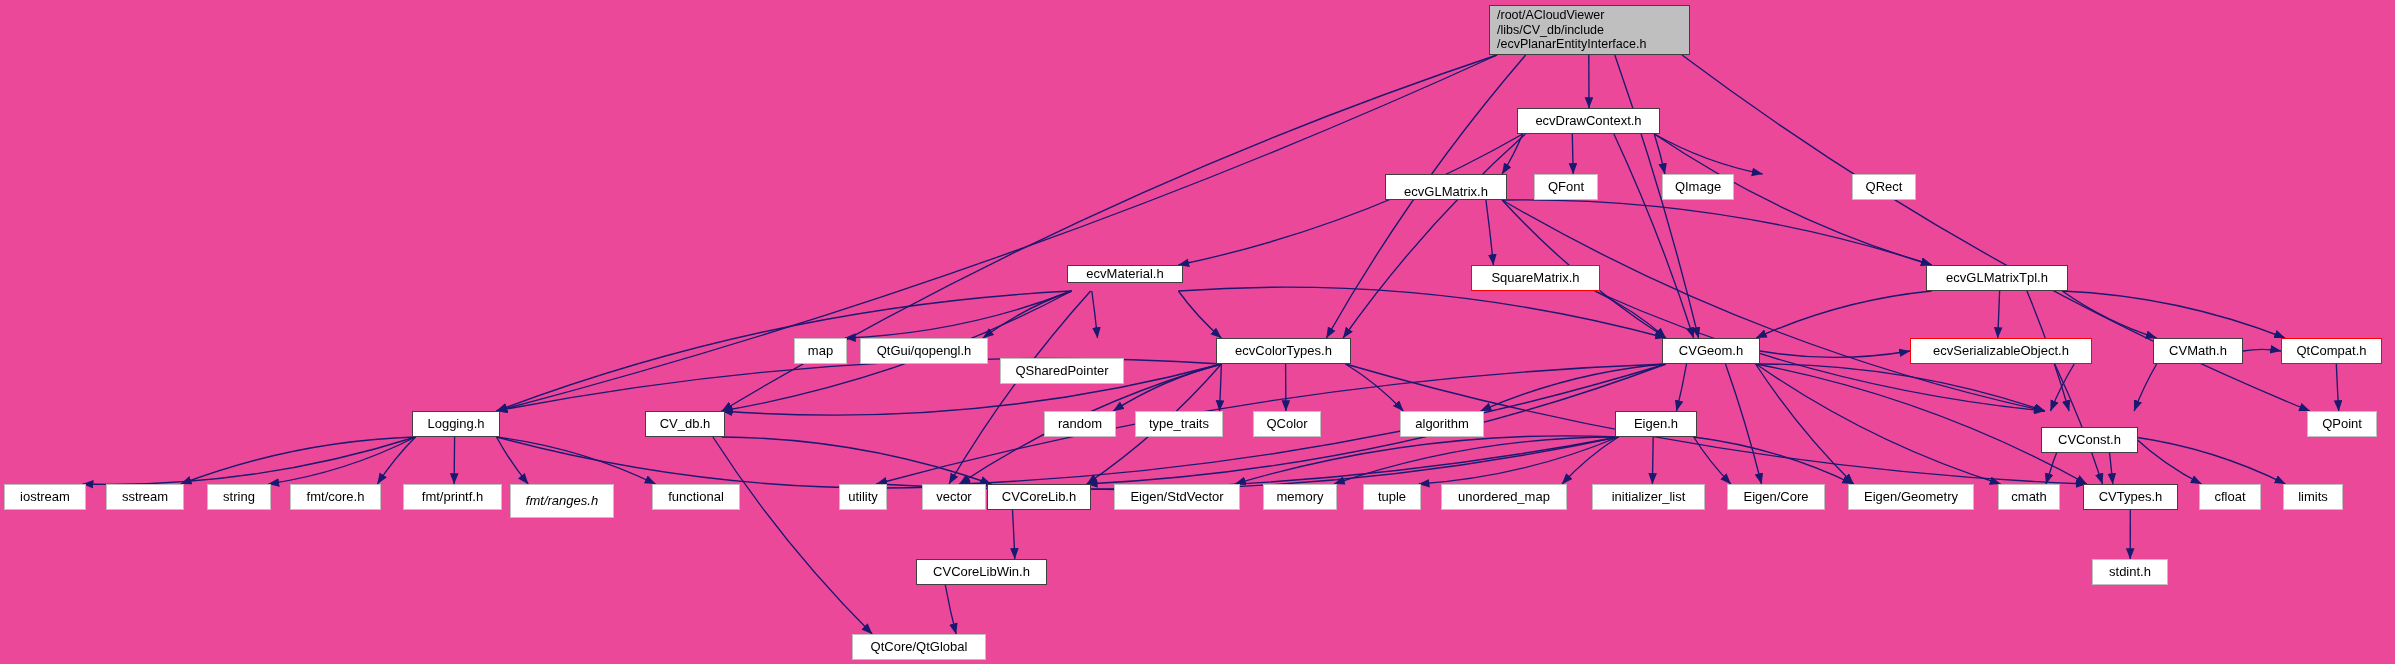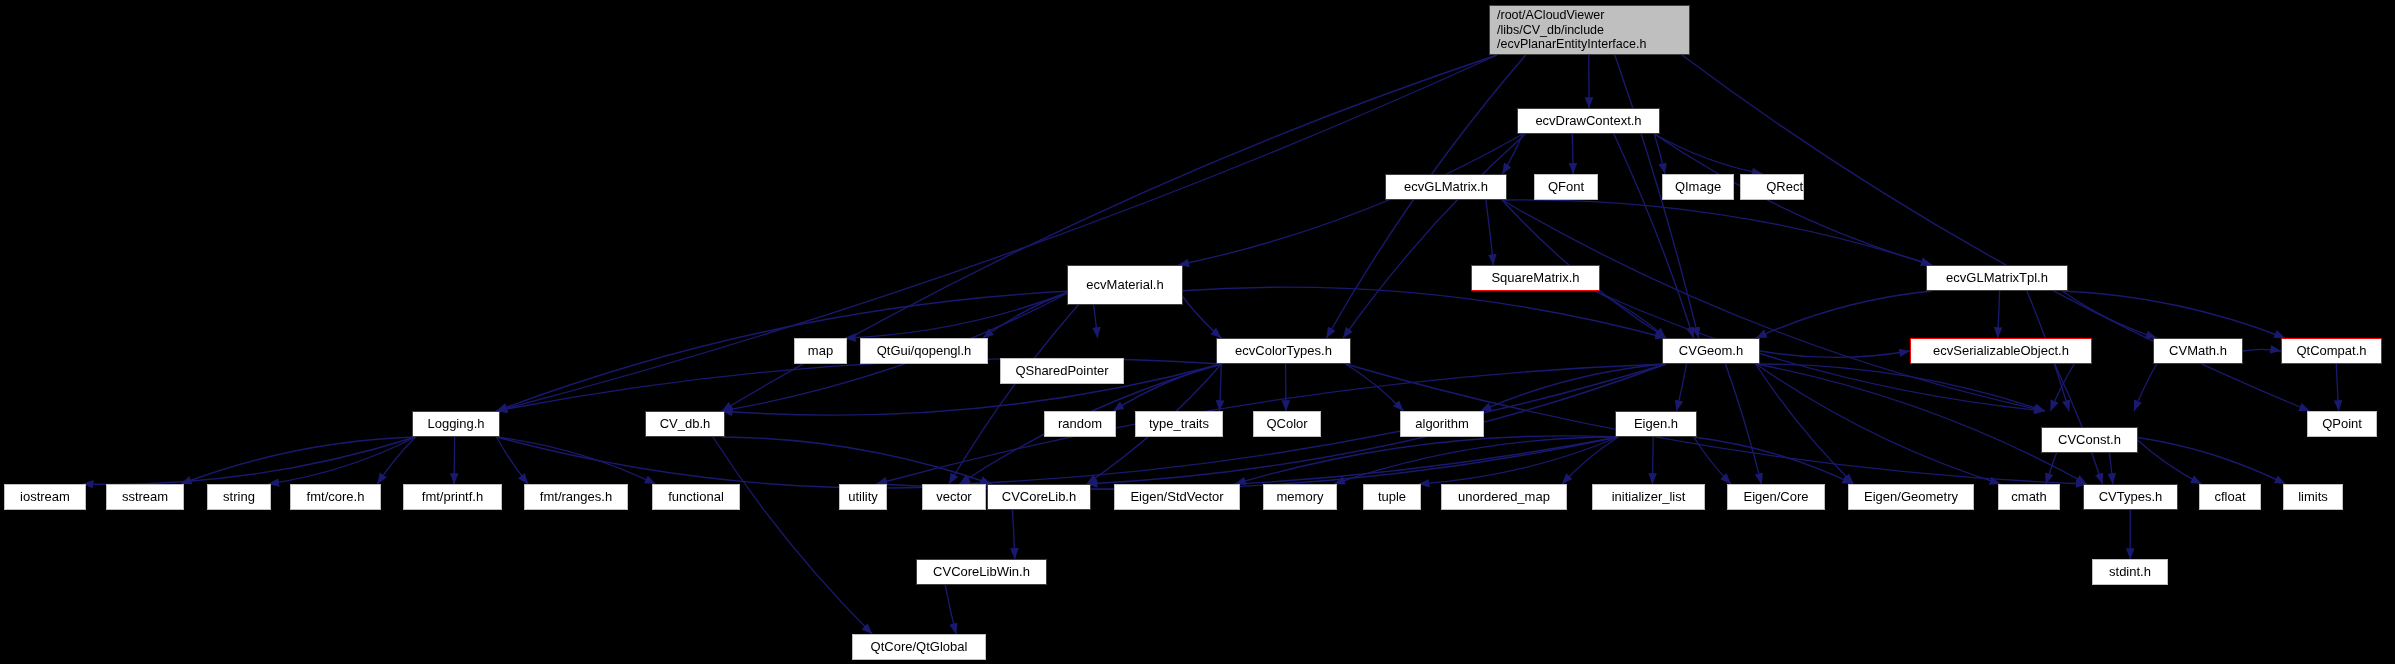--- a/index.html
+++ b/index.html
@@ -5,21 +5,21 @@
 <style>
   html, body {
     margin: 0;
     padding: 0;
     background: #ffffff;
   }
   #graph-root {
     position: relative;
     width: 2395px;
     height: 664px;
-    background: #000000;
+    background: #ec4899;
     font-family: "Liberation Sans", "DejaVu Sans", sans-serif;
     overflow: hidden;
   }
   #edge-layer {
     position: absolute;
     left: 0;
     top: 0;
     width: 2395px;
     height: 664px;
     pointer-events: none;
@@ -156,25 +156,25 @@
         <path d="M2130.3,510.0 Q2130.2,534.5 2130.2,559.0" fill="none" stroke="#191970" stroke-width="1.35" marker-end="url(#arrowhead)"></path>
         <path d="M1012.5,510.0 Q1013.9,534.5 1014.8,559.0" fill="none" stroke="#191970" stroke-width="1.35" marker-end="url(#arrowhead)"></path>
         <path d="M945.3,585.0 Q949.8,609.7 956.1,634.0" fill="none" stroke="#191970" stroke-width="1.35" marker-end="url(#arrowhead)"></path>
       </g>
   </svg>
   <div id="node-layer">
       <div class="gnode root" style="left: 1489px; top: 5px; width: 201px; height: 50px; font-size: 12.5px;"><span class="lbl">/root/ACloudViewer
 /libs/CV_db/include
 /ecvPlanarEntityInterface.h</span></div>
       <div class="gnode hdr" style="left: 1517px; top: 108px; width: 143px; height: 26px;"><span class="lbl">ecvDrawContext.h</span></div>
-      <div class="gnode hdr" style="left: 1385px; top: 174px; width: 122px; height: 26px;"><span class="lbl">ecvGLMatrix.h</span></div>
+      <div class="gnode hdr" style="left: 1385px; top: 174px; width: 122px; height: 26px; align-items: flex-end;"><span class="lbl">ecvGLMatrix.h</span></div>
       <div class="gnode" style="left: 1534px; top: 174px; width: 64px; height: 26px;"><span class="lbl">QFont</span></div>
       <div class="gnode" style="left: 1662px; top: 174px; width: 72px; height: 26px; text-align: center;"><span class="lbl">QImage</span></div>
-      <div class="gnode" style="left: 1740px; top: 174px; width: 64px; height: 26px; justify-content: flex-end;"><span class="lbl">QRect</span></div>
-      <div class="gnode hdr" style="left: 1067px; top: 265px; width: 116px; height: 40px;"><span class="lbl">ecvMaterial.h</span></div>
+      <div class="gnode" style="left: 1852px; top: 174px; width: 64px; height: 26px;"><span class="lbl">QRect</span></div>
+      <div class="gnode hdr" style="left: 1067px; top: 265px; width: 116px; height: 18px;"><span class="lbl">ecvMaterial.h</span></div>
       <div class="gnode red hdr" style="left: 1471px; top: 265px; width: 129px; height: 26px;"><span class="lbl">SquareMatrix.h</span></div>
       <div class="gnode hdr" style="left: 1926px; top: 265px; width: 142px; height: 26px;"><span class="lbl">ecvGLMatrixTpl.h</span></div>
       <div class="gnode" style="left: 794px; top: 338px; width: 53px; height: 26px;"><span class="lbl">map</span></div>
       <div class="gnode" style="left: 860px; top: 338px; width: 128px; height: 26px;"><span class="lbl">QtGui/qopengl.h</span></div>
       <div class="gnode" style="left: 1000px; top: 338px; width: 124px; height: 26px; margin-top: 20px;"><span class="lbl">QSharedPointer</span></div>
       <div class="gnode hdr" style="left: 1216px; top: 338px; width: 135px; height: 26px;"><span class="lbl">ecvColorTypes.h</span></div>
       <div class="gnode hdr" style="left: 1662px; top: 338px; width: 98px; height: 26px;"><span class="lbl">CVGeom.h</span></div>
       <div class="gnode red hdr" style="left: 1910px; top: 338px; width: 182px; height: 26px;"><span class="lbl">ecvSerializableObject.h</span></div>
       <div class="gnode hdr" style="left: 2153px; top: 338px; width: 90px; height: 26px;"><span class="lbl">CVMath.h</span></div>
       <div class="gnode red hdr" style="left: 2281px; top: 338px; width: 101px; height: 26px;"><span class="lbl">QtCompat.h</span></div>
@@ -185,21 +185,21 @@
       <div class="gnode" style="left: 1253px; top: 411px; width: 68px; height: 26px;"><span class="lbl">QColor</span></div>
       <div class="gnode" style="left: 1400px; top: 411px; width: 84px; height: 26px;"><span class="lbl">algorithm</span></div>
       <div class="gnode hdr" style="left: 1615px; top: 411px; width: 82px; height: 26px;"><span class="lbl">Eigen.h</span></div>
       <div class="gnode hdr" style="left: 2041px; top: 411px; width: 97px; height: 26px; margin-top: 16px;"><span class="lbl">CVConst.h</span></div>
       <div class="gnode" style="left: 2307px; top: 411px; width: 70px; height: 26px;"><span class="lbl">QPoint</span></div>
       <div class="gnode" style="left: 4px; top: 484px; width: 82px; height: 26px;"><span class="lbl">iostream</span></div>
       <div class="gnode" style="left: 106px; top: 484px; width: 78px; height: 26px;"><span class="lbl">sstream</span></div>
       <div class="gnode" style="left: 207px; top: 484px; width: 64px; height: 26px;"><span class="lbl">string</span></div>
       <div class="gnode" style="left: 290px; top: 484px; width: 91px; height: 26px;"><span class="lbl">fmt/core.h</span></div>
       <div class="gnode" style="left: 403px; top: 484px; width: 99px; height: 26px;"><span class="lbl">fmt/printf.h</span></div>
-      <div class="gnode" style="left: 524px; top: 484px; width: 104px; height: 26px;"><span class="lbl">fmt/ranges.h</span></div>
+      <div class="gnode" style="left: 510px; top: 484px; width: 104px; height: 34px; font-style: italic;"><span class="lbl">fmt/ranges.h</span></div>
       <div class="gnode" style="left: 652px; top: 484px; width: 88px; height: 26px;"><span class="lbl">functional</span></div>
       <div class="gnode" style="left: 839px; top: 484px; width: 48px; height: 26px;"><span class="lbl">utility</span></div>
       <div class="gnode" style="left: 898px; top: 484px; width: 64px; height: 26px; margin-left: 24px;"><span class="lbl">vector</span></div>
       <div class="gnode hdr" style="left: 987px; top: 484px; width: 104px; height: 26px;"><span class="lbl">CVCoreLib.h</span></div>
       <div class="gnode" style="left: 1114px; top: 484px; width: 126px; height: 26px;"><span class="lbl">Eigen/StdVector</span></div>
       <div class="gnode" style="left: 1263px; top: 484px; width: 74px; height: 26px;"><span class="lbl">memory</span></div>
       <div class="gnode" style="left: 1363px; top: 484px; width: 58px; height: 26px;"><span class="lbl">tuple</span></div>
       <div class="gnode" style="left: 1441px; top: 484px; width: 126px; height: 26px;"><span class="lbl">unordered_map</span></div>
       <div class="gnode" style="left: 1592px; top: 484px; width: 113px; height: 26px;"><span class="lbl">initializer_list</span></div>
       <div class="gnode" style="left: 1727px; top: 484px; width: 98px; height: 26px;"><span class="lbl">Eigen/Core</span></div>

